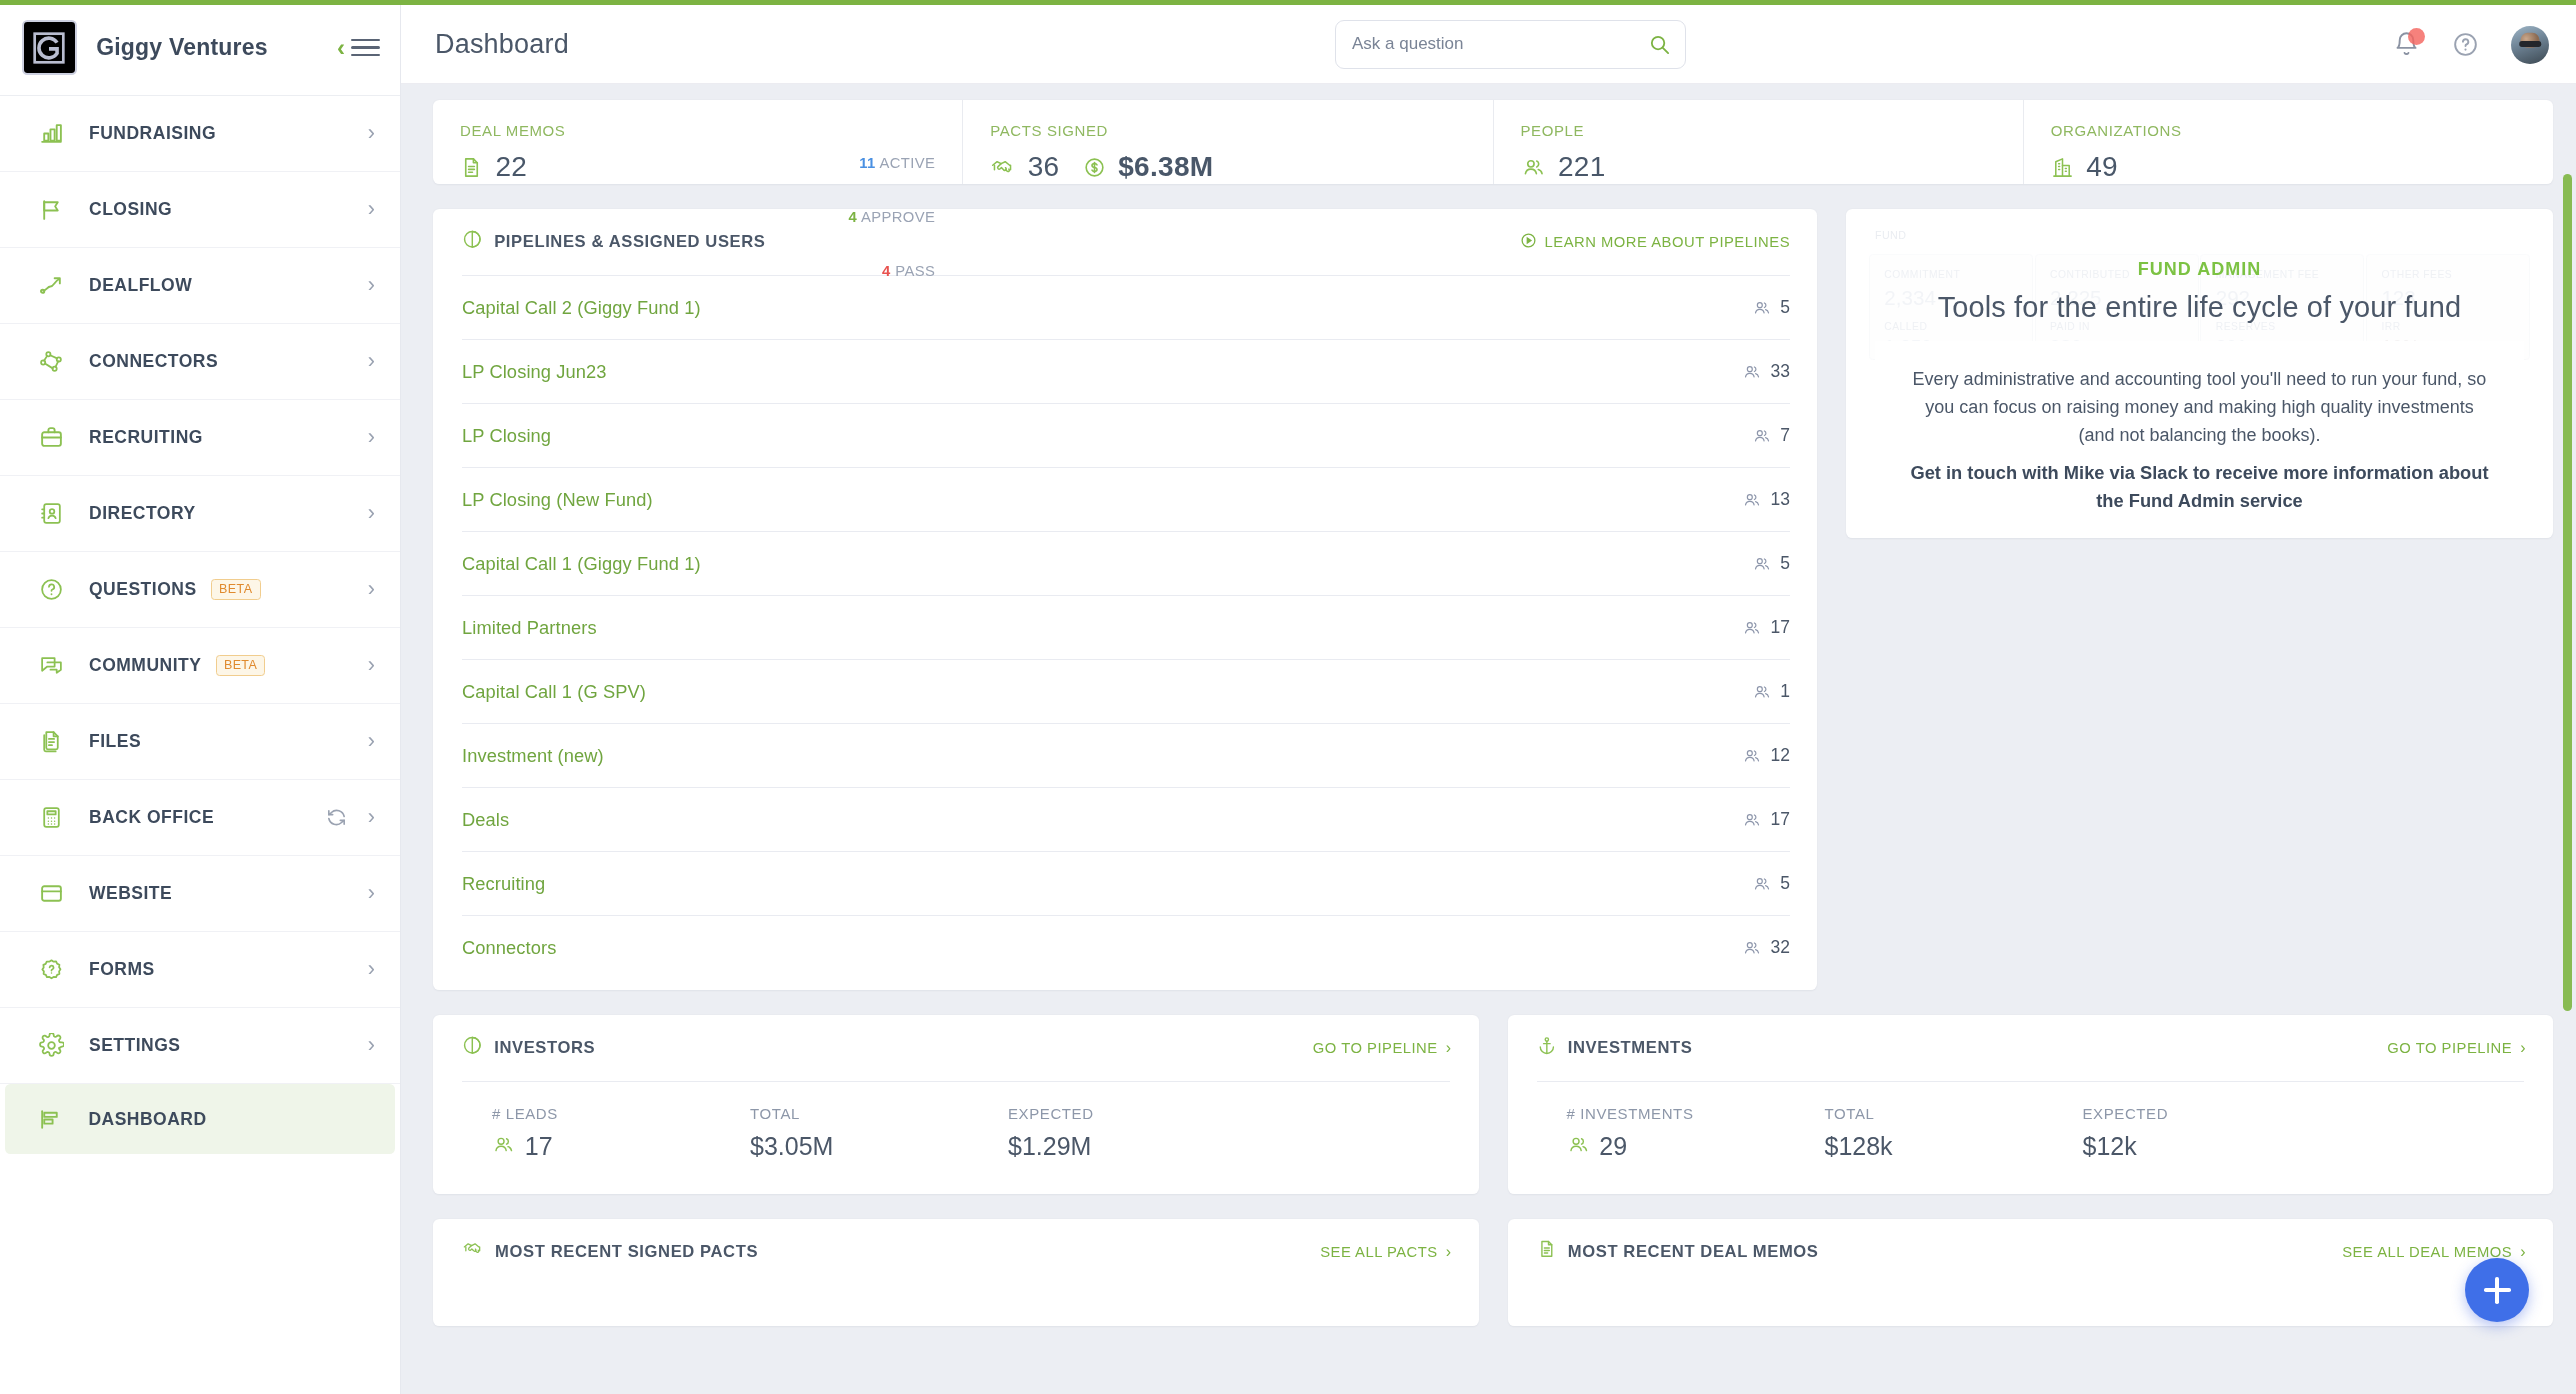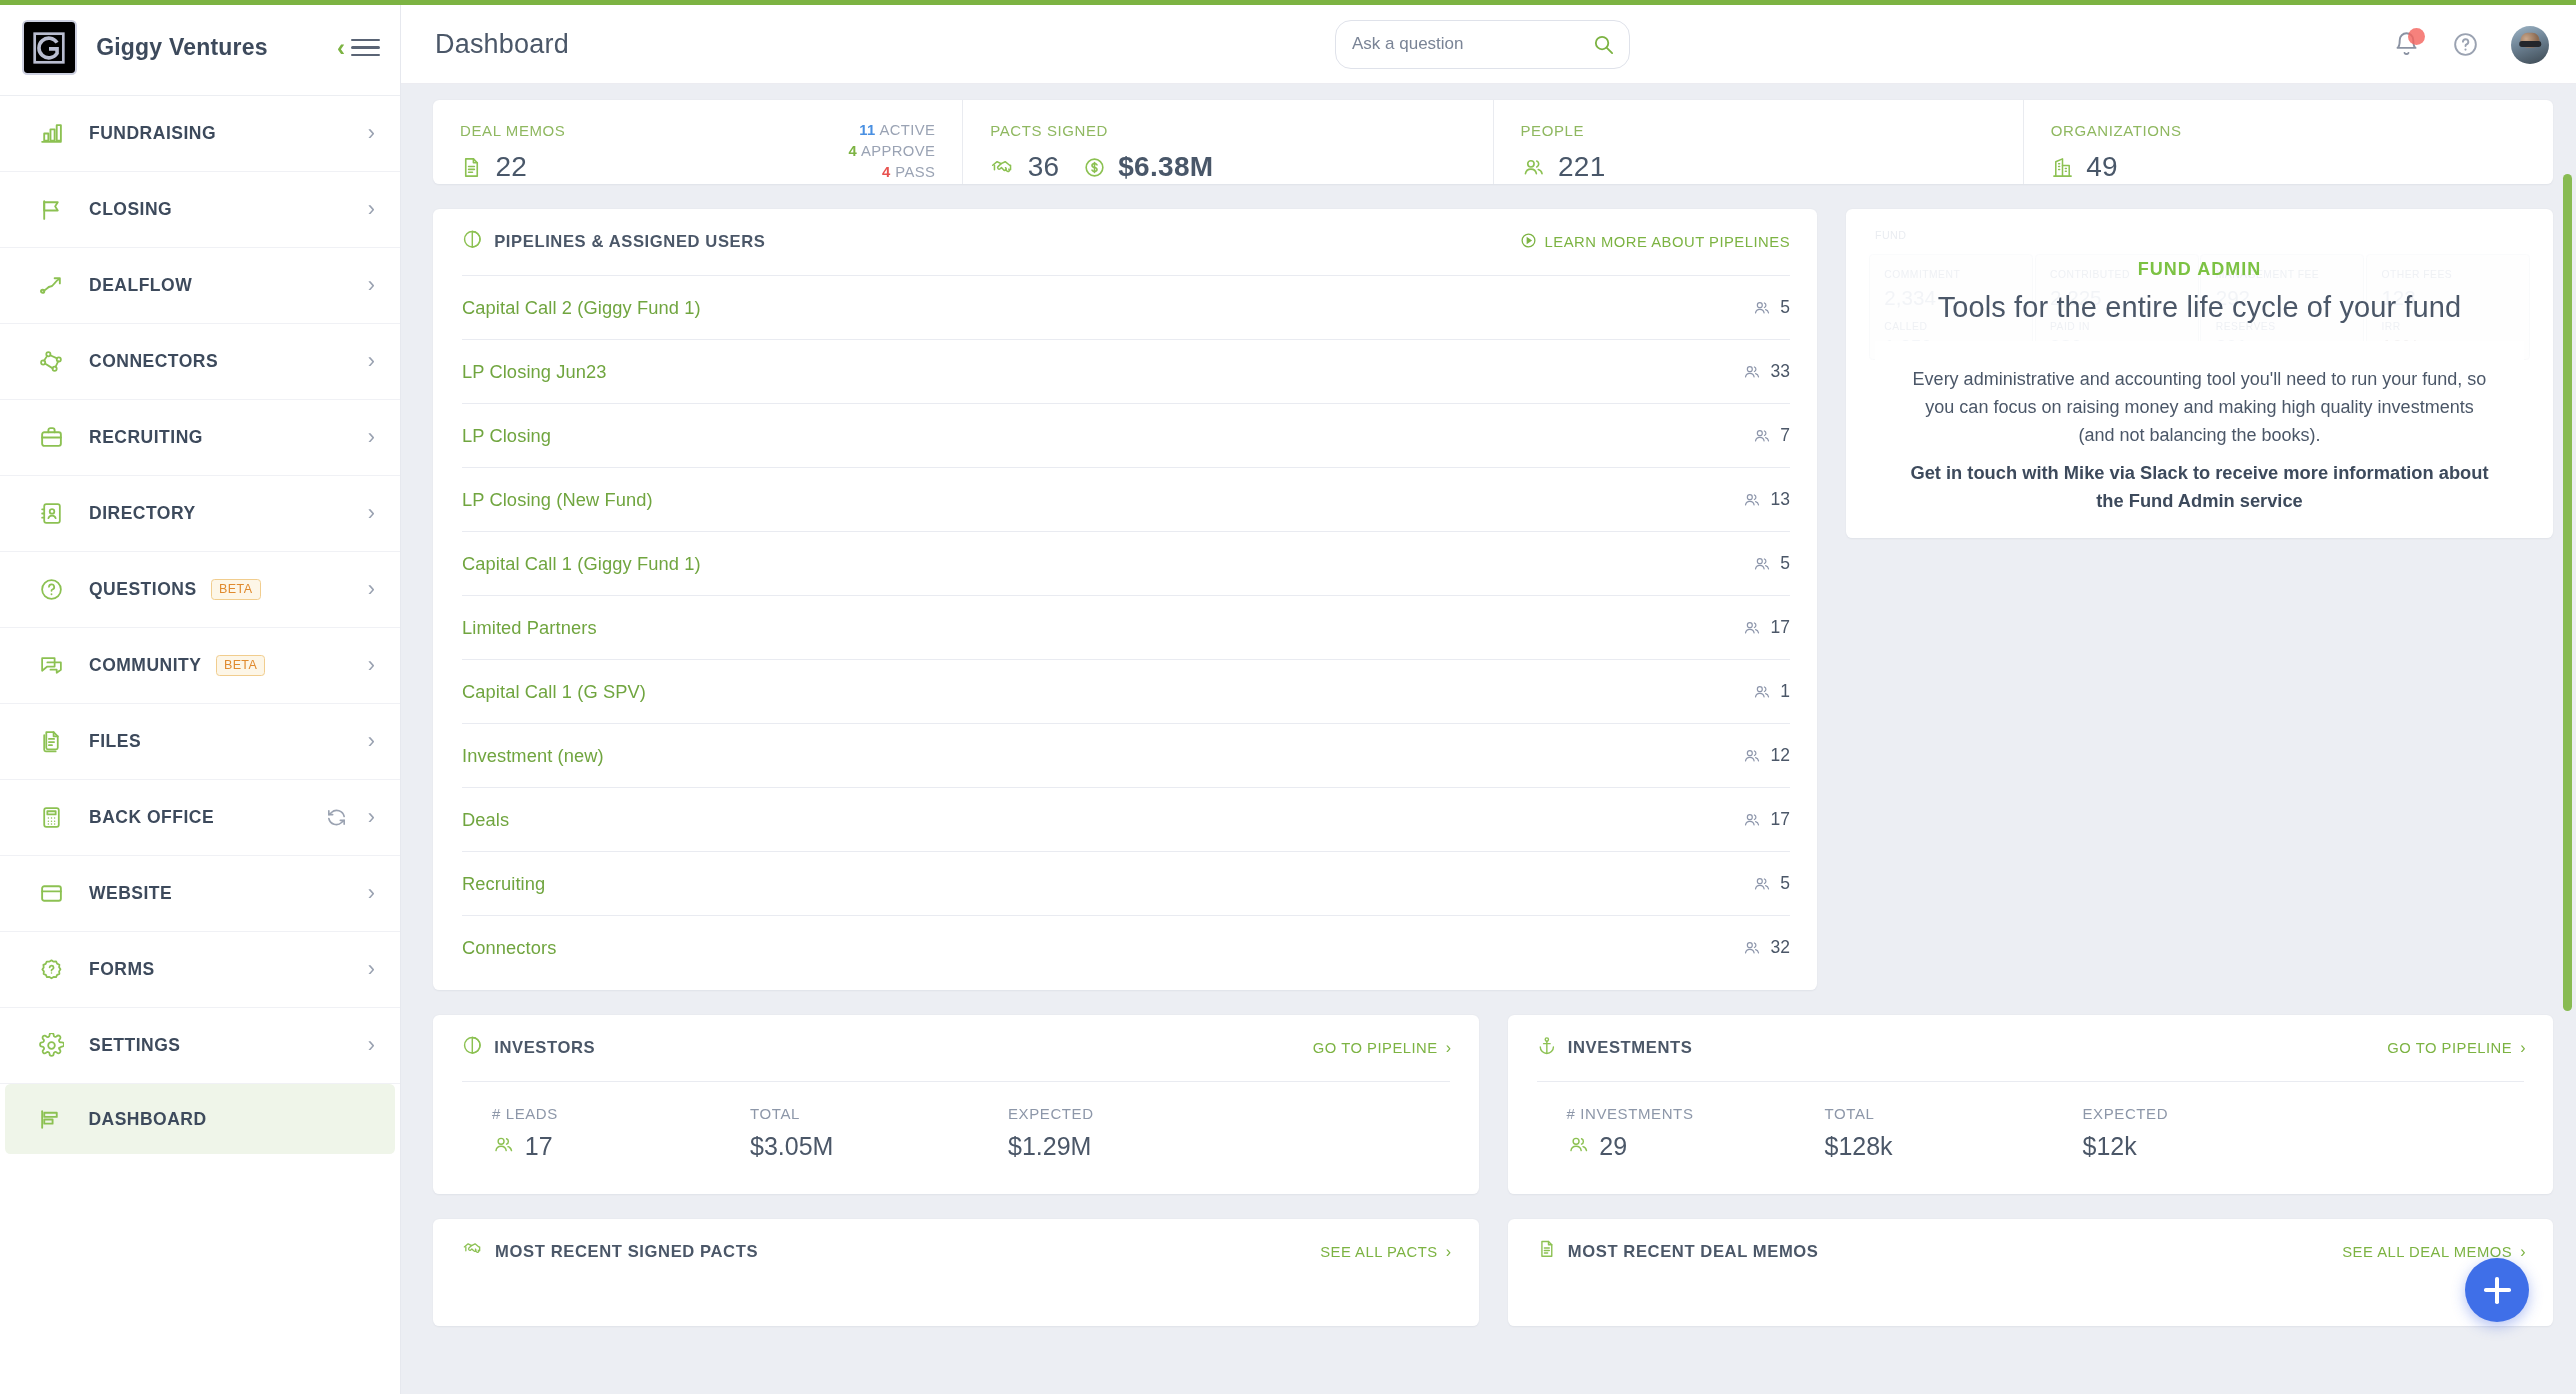--- a/index.html
+++ b/index.html
@@ -71,22 +71,22 @@
   }
 
   
   .header {
     position: absolute; top: 5.4px; left: 401px; right: 0; height: 79px;
     background: #fff; display: flex; align-items: center; z-index: 30;
     border-bottom: 0.9px solid #ececf1;
   }
   .page-title { margin-left: 34px; font-size: 27px; color: #4b5768; letter-spacing: 0.2px;}
   .searchbox {
-    position: absolute; left: 934px; top: 14.3px; width: 295px; height: 49px;
-    border: 0.9px solid #dfe2ea; border-radius: 16px; background: #fff;
+    position: absolute; left: 934px; top: 14.3px; width: 351px; height: 49px;
+    border: 0.9px solid #dfe2ea; border-radius: 9px; background: #fff;
     display: flex; align-items: center; padding: 0 14.3px 0 16px;
   }
   .searchbox input {
     border: 0; outline: 0; flex: 1; font-size: 17px; color: #6c7688;
     font-family: "Liberation Sans", sans-serif; background: transparent;
   }
   .searchbox input::placeholder { color: #7a8496; }
   .search-ico { color: #7cb342; display: flex; }
   .header-right {
     position: absolute; right: 27px; top: 0; height: 79px;
@@ -138,21 +138,21 @@
   }
   .stat-label .muted { color: #9aa3b4; }
   .stat-value-row { display: flex; align-items: center; gap: 12.5px; margin-top: 12.5px;}
   .stat-ico { display: flex; align-items: center; }
   .stat-num {
     font-size: 28px; color: #495769; letter-spacing: 0.3px; font-weight: normal;
   }
   .stat-sub {
     position: absolute; right: 27px; top: 19.7px; text-align: right; line-height: 1.42;
   }
-  .stat-sub div { font-size: 14.8px; color: #9aa3b4; letter-spacing: 0.4px; white-space: nowrap;}
+  .stat-sub div { font-size: 14.8px; color: #9aa3b4; letter-spacing: 0.4px; white-space: nowrap; margin-top: 33px;}
   .stat-sub b { font-weight: bold; }
   .sb-active b { color: #4a90e2; }
   .sb-approve b { color: #7cb342; }
   .sb-pass b { color: #e8524f; }
 
   
   .row { display: flex; margin: 25px 23px 0 32px; gap: 29px; align-items: flex-start; }
   .card {
     background: #fff; border-radius: 6.3px; box-shadow: 0 0.9px 1.8px rgba(40,50,70,.06);
   }

